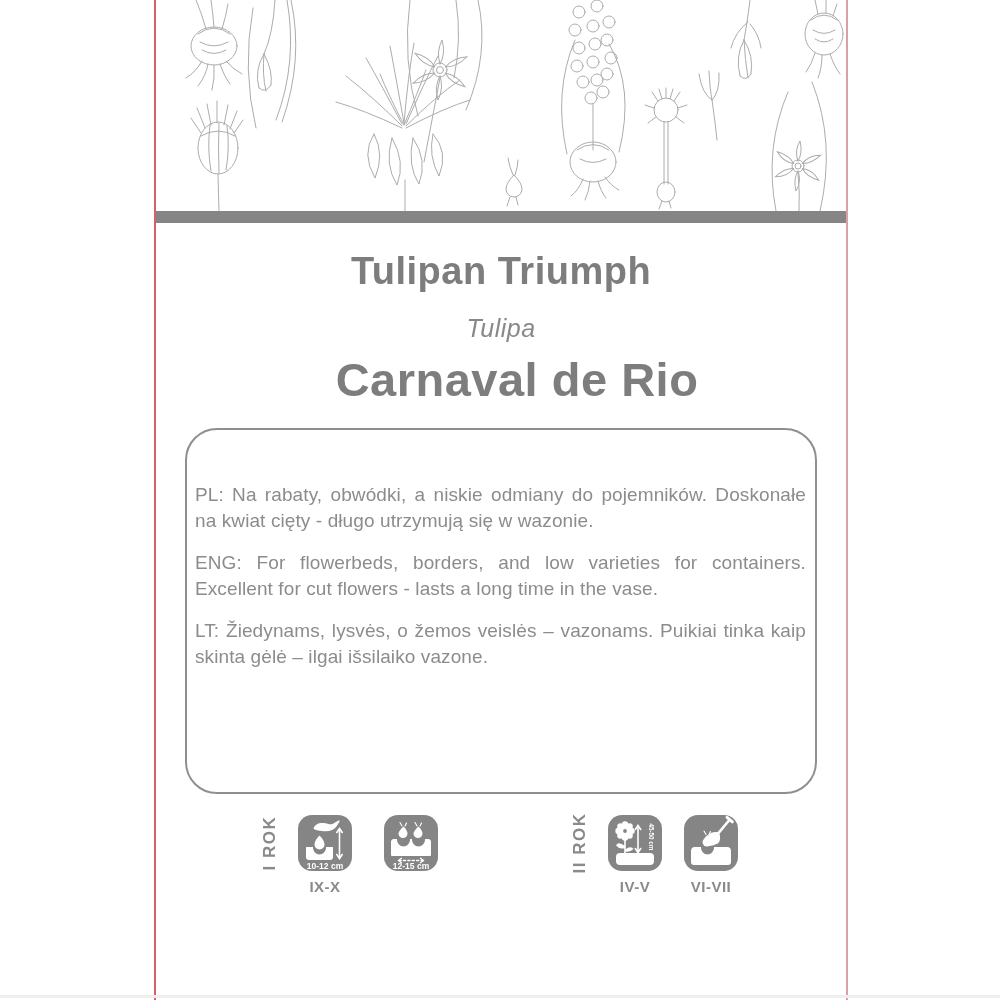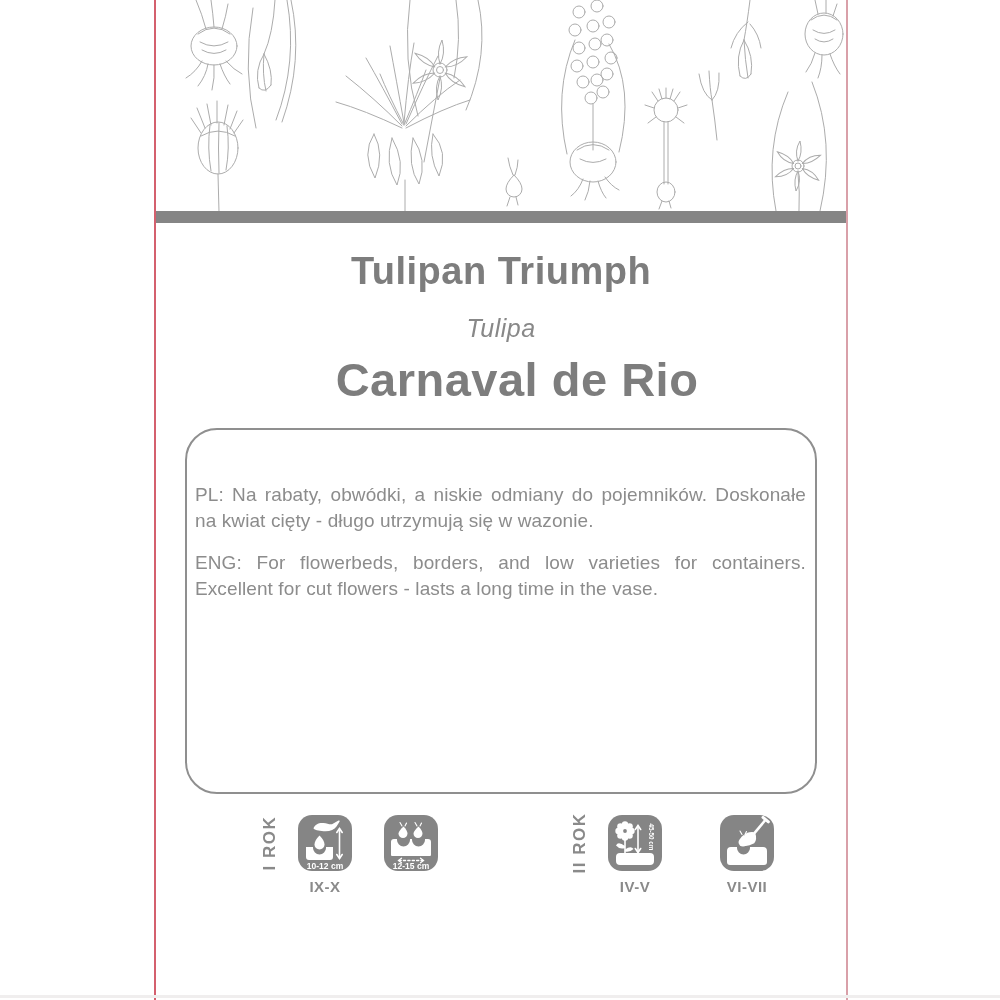--- a/index.html
+++ b/index.html
@@ -20,21 +20,21 @@
   .desc-box{position:absolute;left:29px;top:428px;width:632px;height:366px;
          border:2px solid #8f8f8f;border-radius:32px;box-sizing:border-box;
          padding:52px 9px 0 8px;background:#ffffff;}
   .desc{font-size:19px;line-height:26px;color:#8c8c8c;text-align:justify;
          margin:0 0 16px 0;letter-spacing:.1px;}
   .rok{position:absolute;width:70px;text-align:center;font-size:17px;font-weight:bold;
          color:#8a8a8a;letter-spacing:1.5px;transform:rotate(-90deg);white-space:nowrap;}
   .rok1{left:79px;top:833px;}
   .rok2{left:389px;top:833px;}
   .icon-block{position:absolute;top:815px;width:54px;text-align:center;}
-  .ib1{left:142px;} .ib2{left:228px;} .ib3{left:452px;} .ib4{left:528px;margin-left:36px;}
+  .ib1{left:142px;} .ib2{left:228px;} .ib3{left:452px;} .ib4{left:528px;}
   .icon{width:54px;height:56px;display:block;}
   .months{margin-top:7px;font-size:15px;font-weight:bold;color:#8a8a8a;letter-spacing:.5px;min-height:18px;}
   .bottom-edge{position:absolute;left:0;top:995px;width:1000px;height:3px;background:#f0eeee;}
   .sketch{stroke:#acacac;fill:none;stroke-width:1;stroke-linecap:round;}
   .icon-txt{font-family:"Liberation Sans",sans-serif;font-weight:bold;fill:#ffffff;}
 </style>
 </head>
 <body>
 
 <div class="page">
@@ -227,20 +227,21 @@
 
     <div class="bar"></div>
 
     <div class="title">Tulipan Triumph</div>
     <div class="subtitle">Tulipa</div>
     <div class="variety">Carnaval de Rio</div>
 
     <div class="desc-box">
       <p class="desc">PL: Na rabaty, obwódki, a niskie odmiany do pojemników. Doskonałe na kwiat cięty - długo utrzymują się w wazonie.</p>
       <p class="desc">ENG: For flowerbeds, borders, and low varieties for containers. Excellent for cut flowers - lasts a long time in the vase.</p>
+      <p class="desc">LT: Žiedynams, lysvės, o žemos veislės – vazonams. Puikiai tinka kaip skinta gėlė – ilgai išsilaiko vazone.</p>
     </div>
 
     <div class="rok rok1">I ROK</div>
 
     <div class="icon-block ib1">
       <svg class="icon" viewBox="0 0 54 56">
         <rect width="54" height="56" rx="14" fill="#858585"></rect>
         <path fill="#fff" d="M15.5 13.5 C16.5 9.5 21 7.5 25.5 8 C29 8.4 31.5 9.6 34 9.2 L40.5 5.5 C41.5 5.2 42 6 41.5 6.8 L38.5 11.5 C36.5 14.5 32.5 16.2 27.5 16.2 C22.5 16.2 17.5 15.5 15.5 13.5 Z"></path>
         <path fill="#fff" d="M21.5 20.5 C24.5 23.5 26.5 26.5 26.5 29.5 A5 5 0 1 1 16.5 29.5 C16.5 26.5 18.5 23.5 21.5 20.5 Z"></path>
         <path fill="#fff" d="M8 32 H15 V33 A6.5 6.5 0 0 0 28 33 V32 H35 V42 Q35 45 32 45 H11 Q8 45 8 42 Z"></path>

